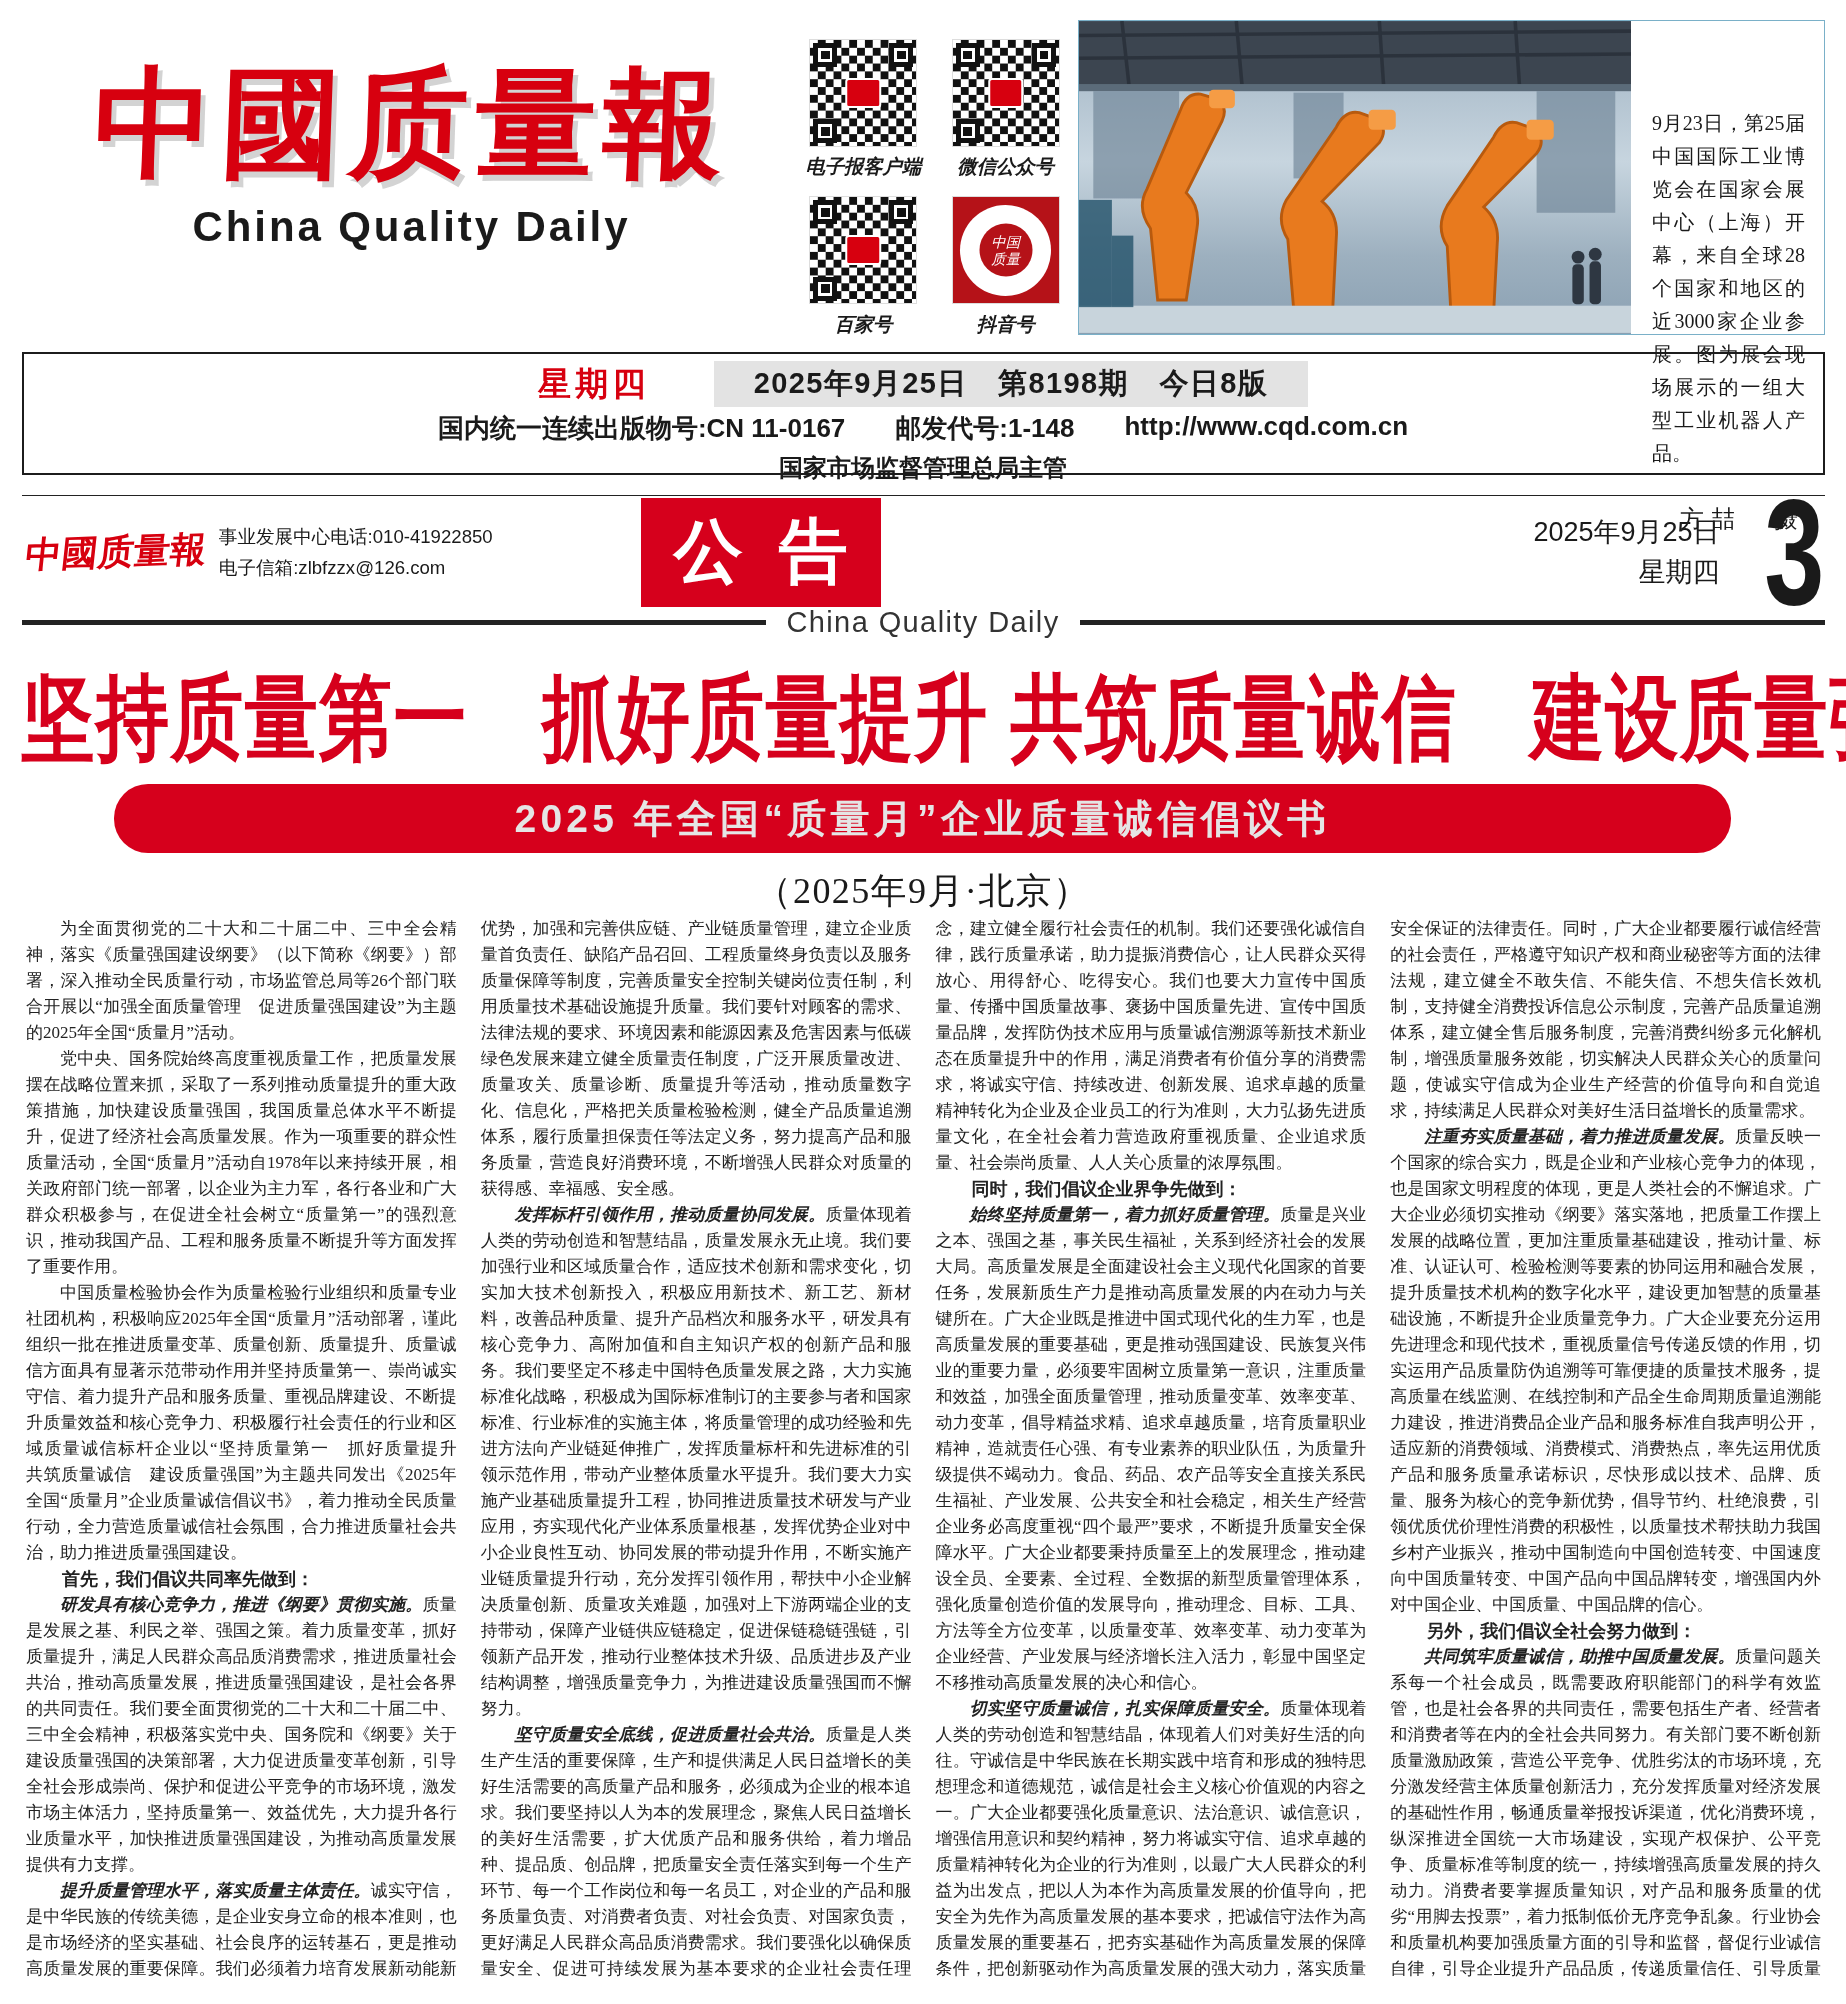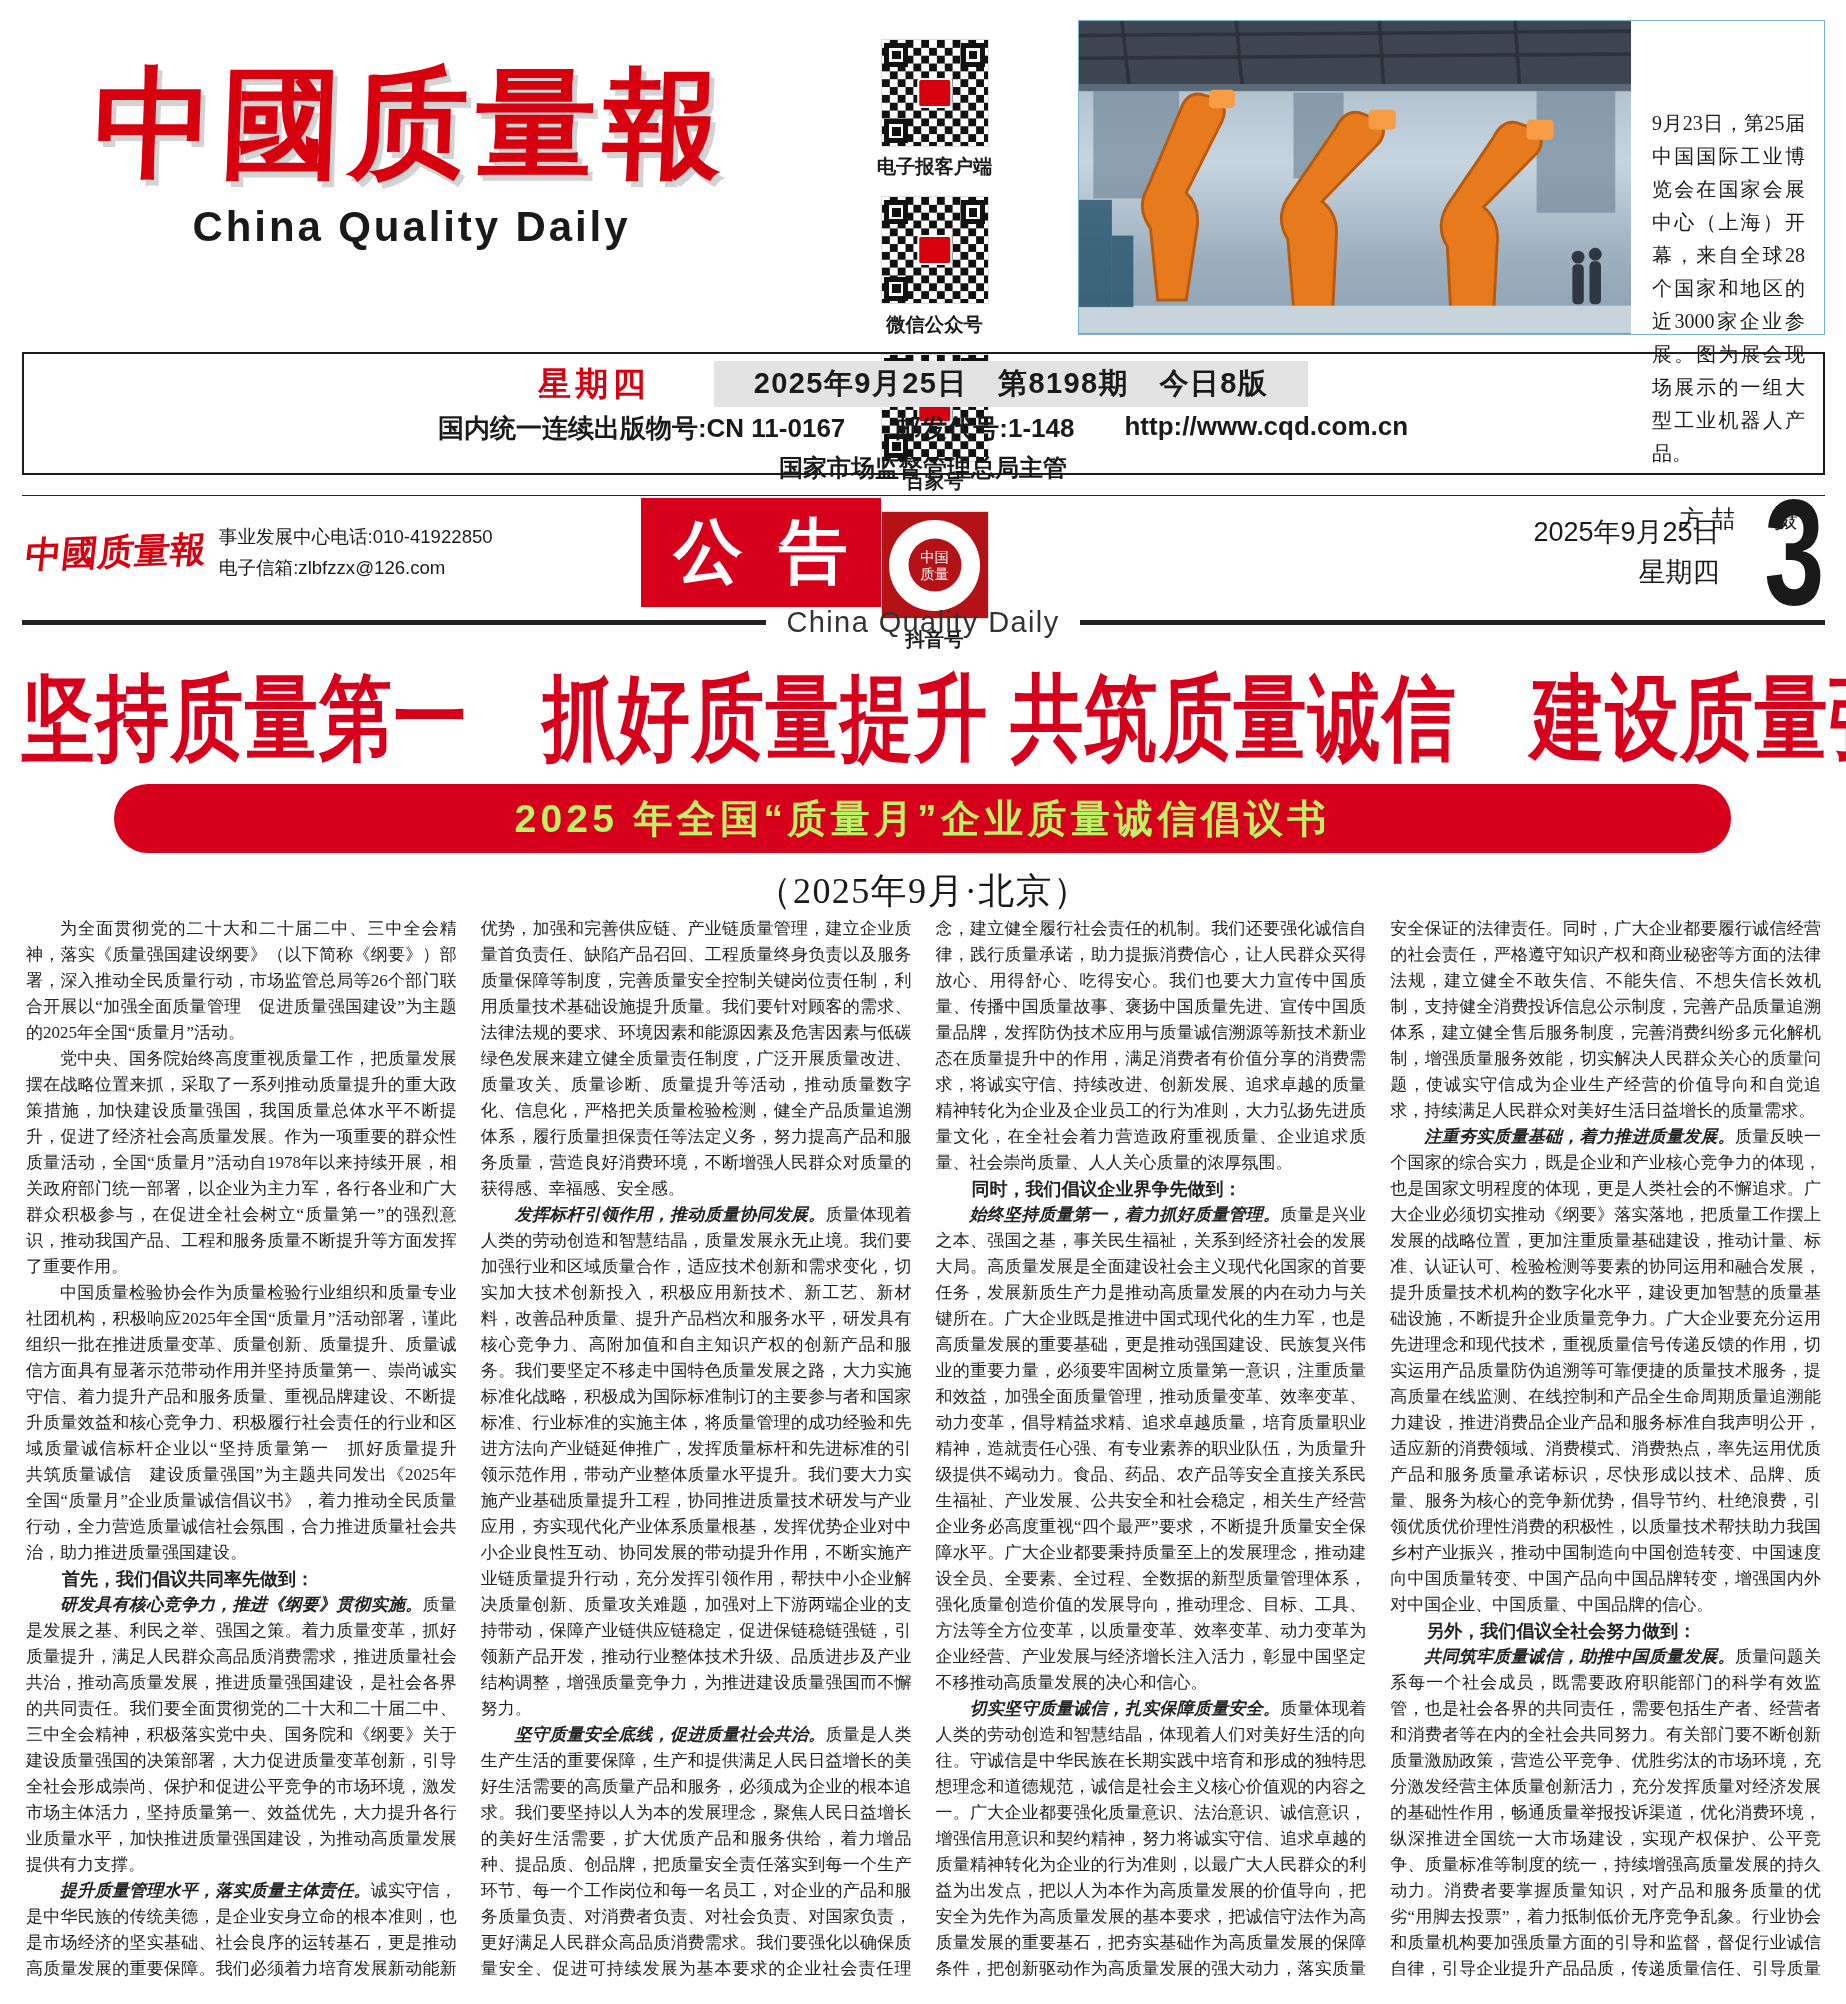--- a/index.html
+++ b/index.html
@@ -6,22 +6,22 @@
   body{width:1846px;height:2005px;position:relative;overflow:hidden;
        font-family:"Liberation Sans",sans-serif;color:#1a1a1a;}
   
   .masthead{position:absolute;left:21.5px;top:20px;width:1803px;height:323px;display:flex;}
   .mast-left{width:780px;position:relative;}
   .mast-title{font-family:"DejaVu Serif",serif;font-weight:900;color:#d7000f;
       font-size:120px;letter-spacing:7.2px;line-height:1;margin-top:43px;text-align:center;
       text-shadow:5px 5.7px 0 rgba(140,140,140,.38);transform:skewX(-2deg);}
   .mast-en{font-weight:700;font-size:42px;letter-spacing:2.9px;text-align:center;margin-top:20px;
       font-family:"Liberation Sans",sans-serif;}
-  .qr-grid{width:266px;display:grid;grid-template-columns:1fr;gap:4.3px 18.6px;
-      padding-top:20px;box-sizing:border-box;}
+  .qr-grid{width:266px;display:grid;grid-template-columns:1fr 1fr;gap:4.3px 18.6px;
+      padding-top:20px;box-sizing:border-box;font-style:italic;}
   .qr-tile{display:flex;flex-direction:column;align-items:center;}
   .qr-box{width:106px;height:106px;position:relative;
       background:conic-gradient(#111 90deg,#fff 0 180deg,#111 0 270deg,#fff 0) 0 0/15.7px 15.7px;
       outline:0.7px solid #ddd;}
   .qr-box .finder{position:absolute;width:24px;height:24px;background:#fff;border:5px solid #111;box-sizing:border-box;}
   .qr-box .finder::after{content:"";position:absolute;left:2.9px;top:2.9px;width:8.6px;height:8.6px;background:#111;}
   .qr-box .f1{left:2.9px;top:2.9px}.qr-box .f2{right:2.9px;top:2.9px}.qr-box .f3{left:2.9px;bottom:2.9px}
   .qr-box .logo-chip{position:absolute;left:50%;top:50%;width:31.5px;height:26px;transform:translate(-50%,-50%);
       background:#d7000f;border:2.1px solid #fff;border-radius:3.6px;color:#fff;font-size:7.9px;
       display:flex;align-items:center;justify-content:center;}
@@ -64,21 +64,21 @@
   .page-num{font-size:150px;font-weight:900;line-height:107px;transform:scaleX(.72);transform-origin:right;
       font-family:"Liberation Sans",sans-serif;}
   .cqd-strip{display:flex;align-items:center;height:29px;}
   .cqd-strip .bar{flex:1;height:4.3px;background:#222;}
   .cqd-strip .txt{font-size:29px;padding:0 20px;letter-spacing:1.4px;color:#333;}
   
   .headline{position:absolute;left:21.5px;top:657px;width:1803px;text-align:center;color:#d6001c;
       font-size:73px;font-weight:900;letter-spacing:1.4px;white-space:nowrap;
       font-family:"Liberation Sans",sans-serif;transform:scaleY(1.28);transform-origin:top;}
   .sub-pill{position:absolute;left:114px;top:784px;width:1617px;height:69px;background:#d6001c;
-      border-radius:34px;color:#bef264;display:flex;align-items:center;justify-content:center;
+      border-radius:34px;color:#e5e5e5;display:flex;align-items:center;justify-content:center;
       font-size:39px;font-weight:900;letter-spacing:4.3px;}
   .dateline{position:absolute;left:0;top:867px;width:100%;text-align:center;font-size:36px;
       font-family:"Liberation Serif",serif;letter-spacing:1.4px;}
   
   .article{position:absolute;left:26px;top:916px;width:1795px;height:1073px;
       column-count:4;column-gap:24px;column-fill:auto;overflow:hidden;
       font-size:17px;line-height:26px;text-align:justify;color:#222;
       font-family:"Liberation Serif",serif;}
   .article p{margin:0;text-indent:2em;}
   .article p.head{font-family:"Liberation Sans",sans-serif;font-weight:900;font-size:18px;}

